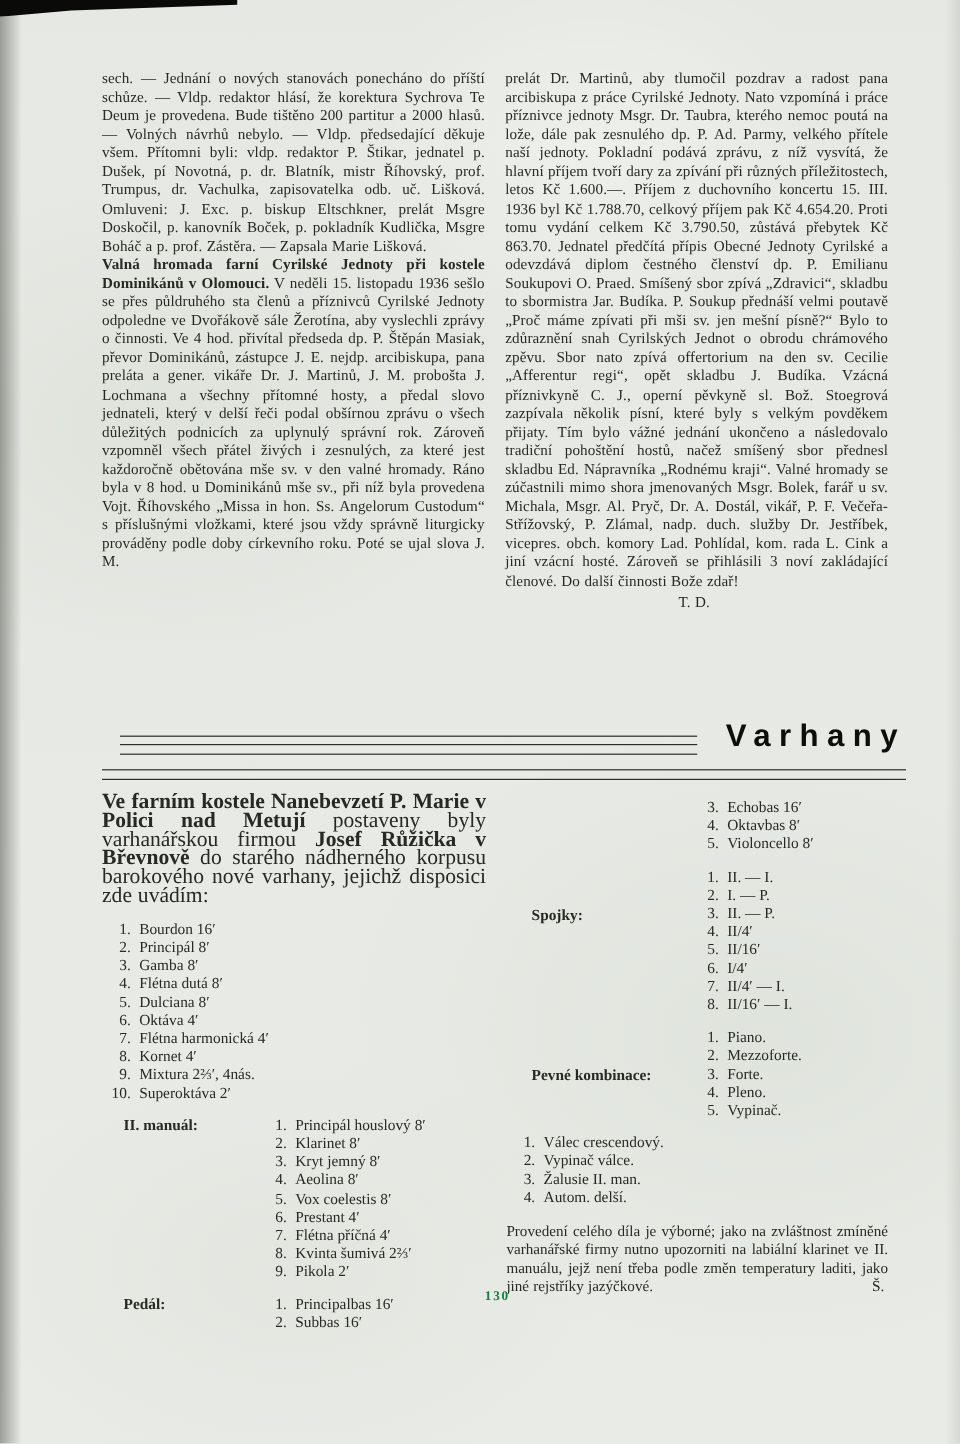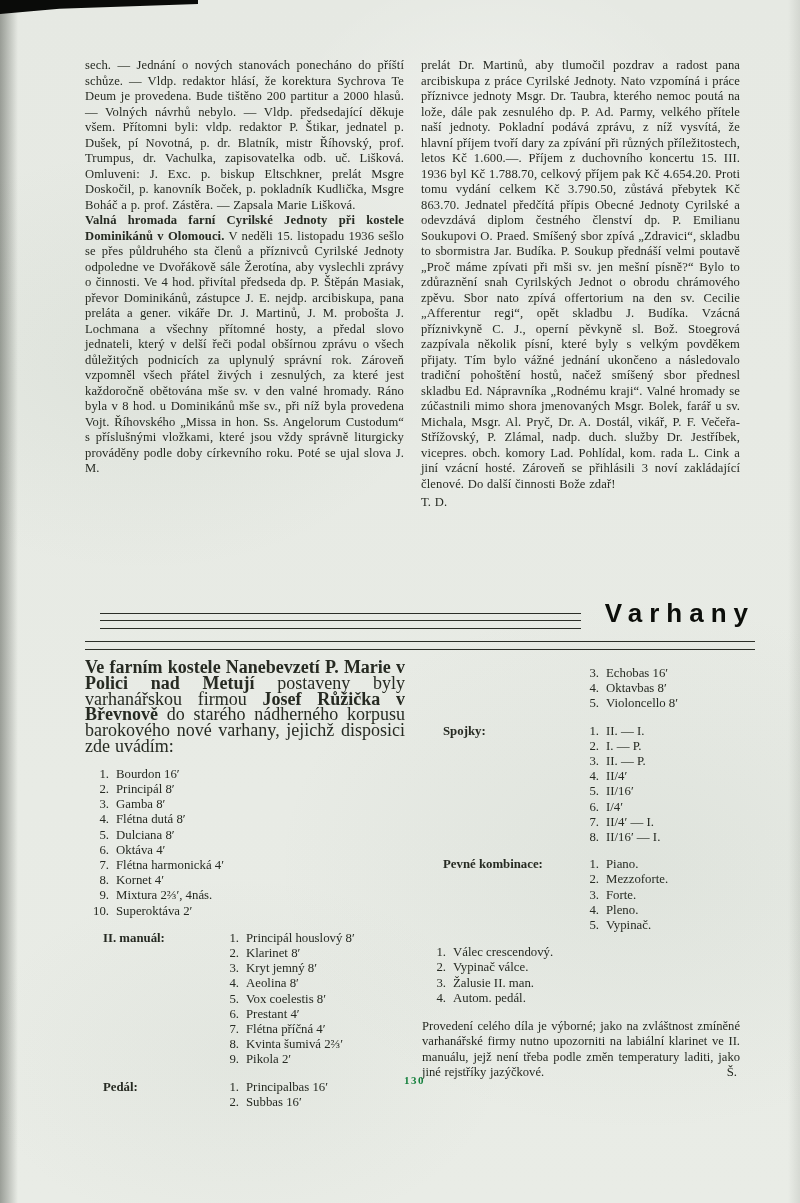--- a/index.html
+++ b/index.html
@@ -42,21 +42,21 @@
     width: 319px; text-align: justify;
     font-size: 12.6px; line-height: 15.5px;
     letter-spacing: 0.1px; word-spacing: 0.4px;
   }
   .tcol p { margin: 0; }
   h2.diecese {
     font-family: "Liberation Sans", sans-serif;
     font-size: 18px; font-weight: bold; text-align: center;
     margin: 9px 0 7px 0; color: #14160f; letter-spacing: 0.4px;
   }
-  .sig { text-align: left; padding-right: 4px; margin-top: 3px; }
+  .sig { text-align: center; padding-right: 4px; margin-top: 3px; }
   
   .varhany-band { position: absolute; left: 85px; top: 603px; width: 672px; height: 52px; }
   .vline { position: absolute; height: 0; border-top: 1.6px solid #2b2e27; }
   .vl1 { top: 10px; left: 15px; right: 176px; }
   .vl2 { top: 17px; left: 15px; right: 176px; }
   .vl3 { top: 25px; left: 15px; right: 176px; }
   .vl4 { top: 38px; left: 0;  right: 2px; }
   .vl5 { top: 46px; left: 0;  right: 2px; }
   .varhany-word {
     position: absolute; right: 2px; top: -5px;
@@ -71,21 +71,21 @@
   }
   .ocol-left  { width: 320px; }
   .ocol-right { width: 318px; }
   .organ-intro {
     margin: 0; text-align: justify;
     font-size: 18px; line-height: 15.8px; word-spacing: 0.4px;
   }
   .organ-group { display: flex; margin-top: 12px; font-size: 12.8px; line-height: 15.2px; }
   .organ-group.first { margin-top: 6px; }
   .ocol-left  .organ-group .lbl { width: 112px; padding-left: 18px; font-weight: bold; flex: none; }
-  .ocol-right .organ-group .lbl { width: 132px; padding-left: 21px; font-weight: bold; flex: none; }
+  .ocol-right .organ-group .lbl { width: 132px; padding-left: 21px; font-weight: bold; flex: none; margin-top: 32px; }
   .items { flex: 1; }
   .orow { display: flex; }
   .orow .num { width: 24px; text-align: right; margin-right: 7px; flex: none; }
   .closing {
     margin: 13px 0 0 0; text-align: justify;
     font-size: 12.6px; line-height: 15.4px; word-spacing: 0.4px;
   }
   .closing-sig { text-align: right; margin-top: -15.4px; padding-right: 3px; font-size: 12.8px; }
   .pagenum {
     position: absolute; left: 404px; top: 1074px;
@@ -361,21 +361,21 @@
             <span class="nm">Vypinač válce.</span>
           </div>
 
           <div class="orow">
             <span class="num">3.</span>
             <span class="nm">Žalusie II. man.</span>
           </div>
 
           <div class="orow">
             <span class="num">4.</span>
-            <span class="nm">Autom. pedál.</span>
+            <span class="nm">Autom. delší.</span>
           </div>
         </div>
     </div>
 
     <p class="closing">Provedení celého díla je výborné; jako na zvláštnost zmíněné varhanářské firmy nutno upozorniti na labiální klarinet ve II. manuálu, jejž není třeba podle změn temperatury laditi, jako jiné rejstříky jazýčkové.</p>
     <div class="closing-sig">Š.</div>
   </div>
 </div>
 
 <div class="pagenum">130</div>

